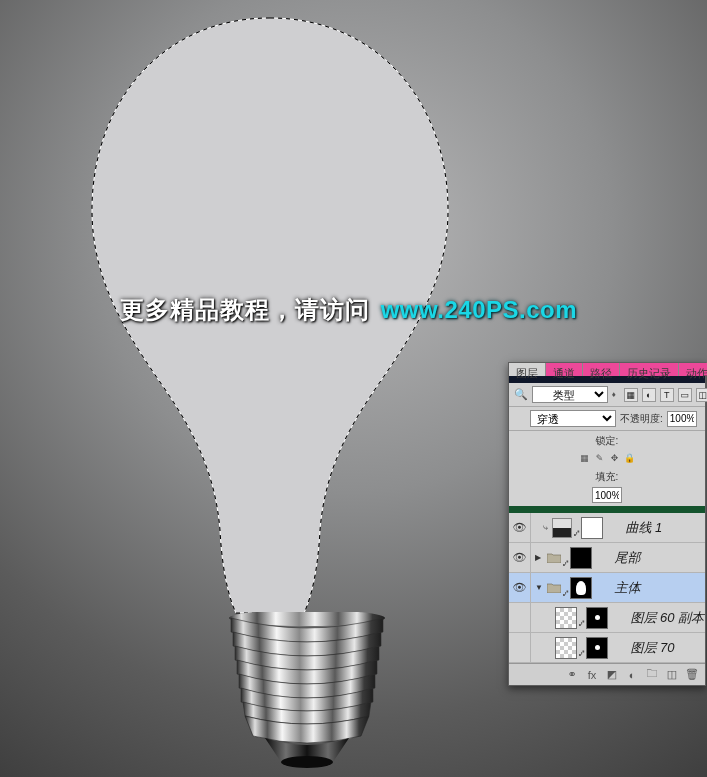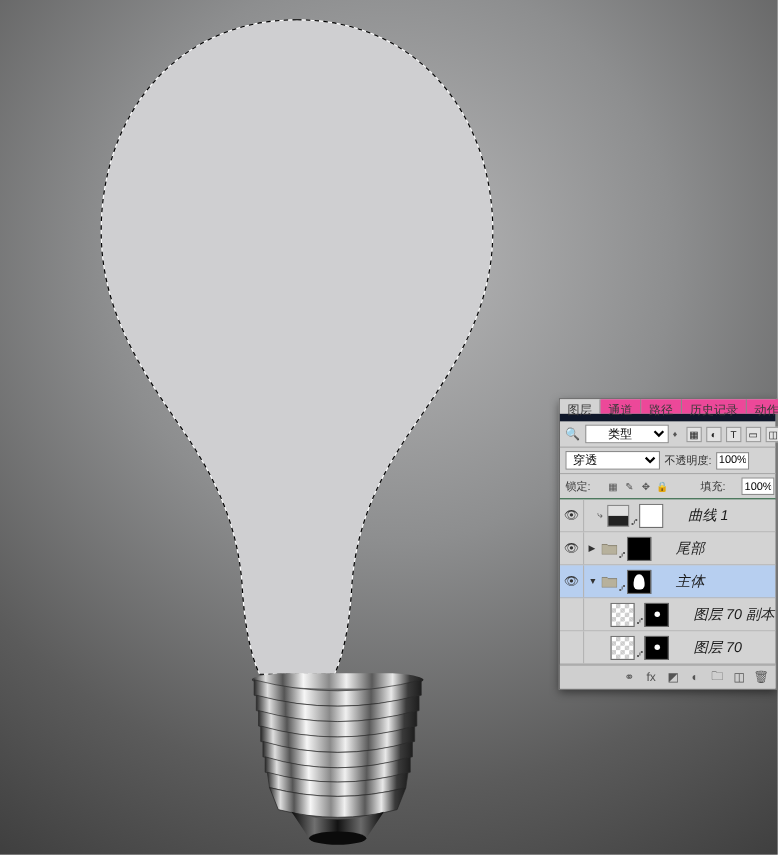--- a/index.html
+++ b/index.html
@@ -66,33 +66,33 @@
   .filter-select {
     flex: 0 0 42px; height: 17px; background: #fff; border: 1px solid #8c8c8c;
     font-size: 11px; padding: 0 16px;
   }
   .filter-icons { display: flex; gap: 4px; margin-left: 4px; }
   .filter-icons span {
     width: 14px; height: 14px; display: inline-flex; align-items: center; justify-content: center;
     border: 1px solid #9a9a9a; background: #e3e3e3; font-size: 9px;
   }
   .row2 {
-    display: flex; align-items: center; padding: 3px 5px; gap: 4px;
+    display: flex; align-items: center; padding: 3px 21px; gap: 4px;
     border-bottom: 1px solid #a9a9a9;
   }
   .blend-select {
     flex: 0 0 86px; height: 17px; background: #fff; border: 1px solid #8c8c8c;
     font-size: 11px; padding: 0 2px;
   }
   .label-sm { font-size: 10px; color: #333; white-space: nowrap; }
   .pct-box {
     width: 30px; height: 16px; background: #fff; border: 1px solid #8c8c8c;
     font-size: 10px; padding: 0 2px; text-align: right;
   }
-  .row3 { display: flex; align-items: center; padding: 3px 5px; gap: 14px; border-bottom: 1px solid #14532d; }
+  .row3 { display: flex; align-items: center; padding: 3px 5px; gap: 3px; border-bottom: 7px solid #14532d; flex-direction: column; }
   .lock-icons { display: flex; gap: 2px; }
   .lock-icons span { width: 13px; height: 13px; display: inline-flex; align-items: center; justify-content: center; font-size: 9px; color: #555; }
   .layers { max-height: 190px; overflow: hidden; }
   .layer {
     display: flex; align-items: center; height: 30px;
     border-bottom: 1px solid #b4b4b4; background: #d3d3d3;
   }
   .layer.selected { background: #b7cff0; }
   .vis {
     width: 22px; height: 100%; display: flex; align-items: center; justify-content: center;
@@ -204,20 +204,24 @@
         <path d="M18 90 Q82 108 146 90 L144 104 Q82 120 20 104 Z" fill="url(#metal)" stroke="#2b2b2b" stroke-width="0.6"></path>
       </g>
 
       <path d="M20 104 Q82 120 144 104 L136 124 Q82 138 28 124 Z" fill="url(#metal)" stroke="#222" stroke-width="0.6"></path>
 
       <path d="M40 126 Q82 140 124 126 L108 150 Q82 160 56 150 Z" fill="url(#metalDark)"></path>
       <ellipse cx="82" cy="150" rx="26" ry="6" fill="#0b0b0b"></ellipse>
     </svg>
   </div>
 
+  <div class="watermark">
+    <span class="t1">更多精品教程，请访问</span>
+    <span class="t2">www.240PS.com</span>
+  </div>
 
   <div class="panel">
     <div class="tabs">
       <div class="tab active">图层</div>
       <div class="tab">通道</div>
       <div class="tab">路径</div>
       <div class="tab">历史记录</div>
       <div class="tab">动作</div>
     </div>
 
@@ -314,21 +318,21 @@
 
       <div class="layer">
         <div class="vis"></div>
         <div class="content">
           <span class="indent" style="width:16px"></span>
           <span class="thumb checker"></span>
           <span class="link-badge">⑇</span>
           <span class="thumb">
               <span class="dot-mini"></span>
             </span>
-          <span class="name">图层 70 副本</span>
+          <span class="name">图层 60 副本</span>
         </div>
       </div>
 
       <div class="layer">
         <div class="vis"></div>
         <div class="content">
           <span class="indent" style="width:16px"></span>
           <span class="thumb checker"></span>
           <span class="link-badge">⑇</span>
           <span class="thumb">

